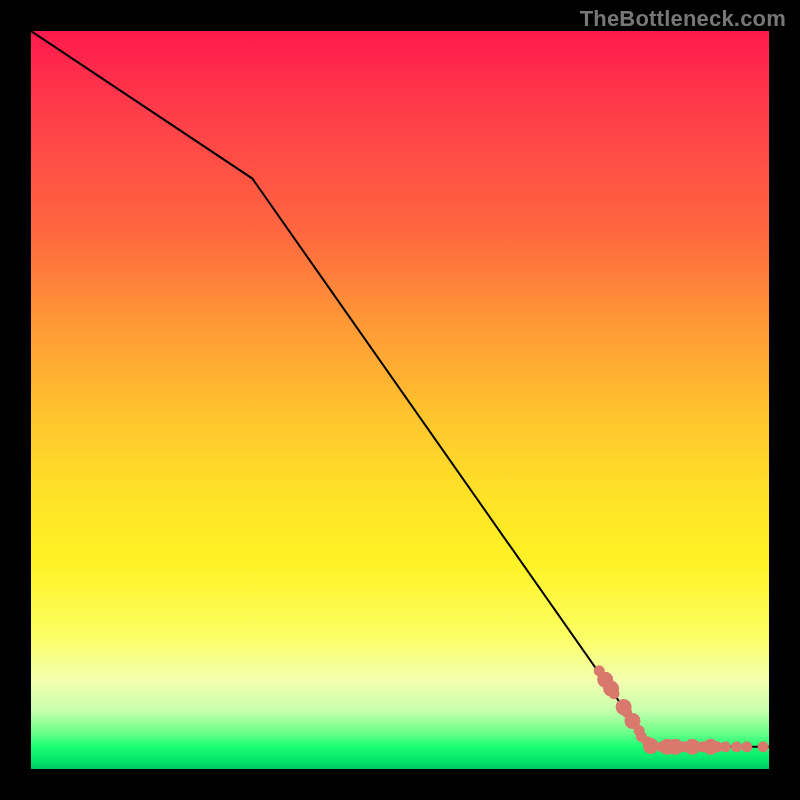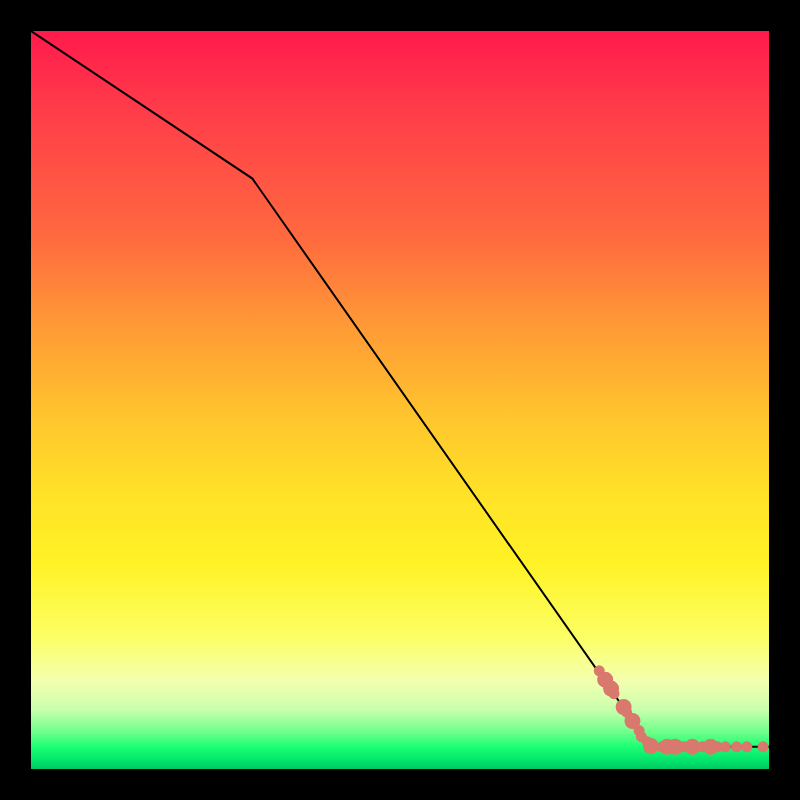--- a/index.html
+++ b/index.html
@@ -60,20 +60,21 @@
     font-size: 22px;
     font-weight: 600;
     letter-spacing: 0.2px;
     user-select: none;
   }
 </style>
 </head>
 <body>
 
 <div class="stage">
+  <div class="watermark">TheBottleneck.com</div>
   <div class="plot">
     <div class="gradient"></div>
     <svg class="overlay-svg" id="overlay" width="738" height="738" viewBox="0 0 738 738">
         <path d="M0 0 L221.4 147.60000000000002 L619.92 715.86 L738 715.86" fill="none" stroke="#000000" stroke-width="2"></path>
         <circle cx="568.26" cy="639.846" r="5.5" fill="#d9786c"></circle>
         <circle cx="574.164" cy="648.702" r="8" fill="#d9786c"></circle>
         <circle cx="580.068" cy="657.558" r="8" fill="#d9786c"></circle>
         <circle cx="583.02" cy="662.724" r="5.5" fill="#d9786c"></circle>
         <circle cx="592.6139999999999" cy="676.008" r="8" fill="#d9786c"></circle>
         <circle cx="595.566" cy="681.174" r="5.5" fill="#d9786c"></circle>

